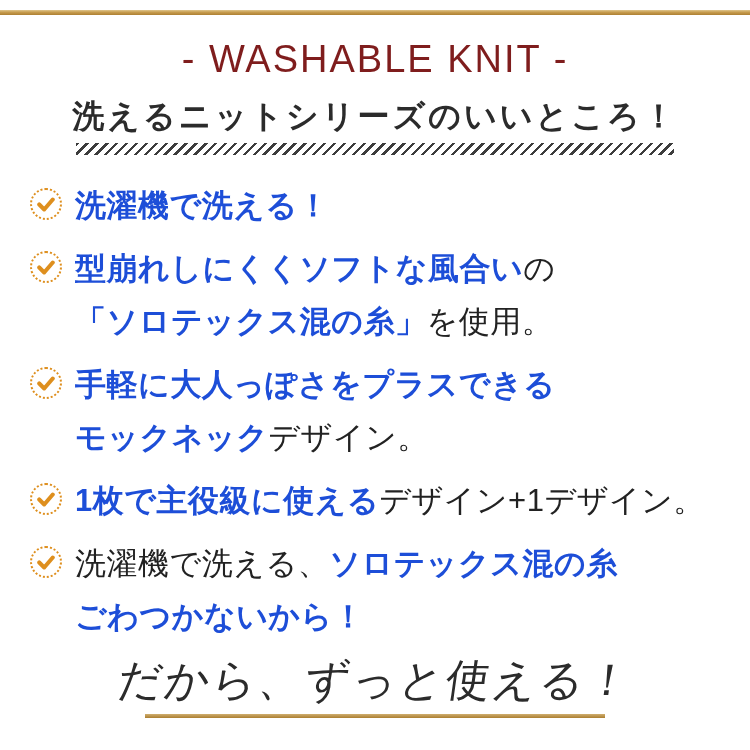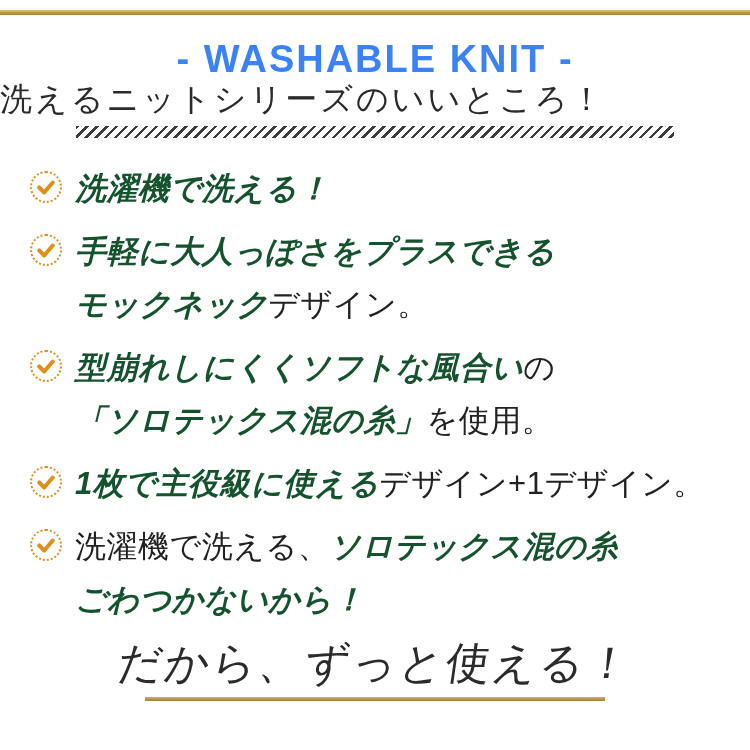--- a/index.html
+++ b/index.html
@@ -19,29 +19,30 @@
     margin-top: 10px;
     height: 5px;
     width: 100%;
     background: linear-gradient(to bottom, #dfc68e 0%, #c79c4e 45%, #ad8033 100%);
   }
   
   .title {
     margin-top: 25px;
     text-align: center;
     font-size: 38px;
+    font-weight: 400;
+    letter-spacing: 2px;
+    color: #7f1d1d;
+    line-height: 1;
+  }
+  .subtitle {
+    margin-top: 22px;
+    text-align: center;
+    font-size: 32px;
     font-weight: 700;
-    letter-spacing: 2px;
-    color: #3b82f6;
-    line-height: 1;
-  }
-  .subtitle {
-    margin-top: 5px;
-    font-size: 32px;
-    font-weight: 400;
     letter-spacing: 3px;
     color: #2b2b2b;
     line-height: 1;
   }
   .hatch-divider {
     width: 598px;
     height: 12px;
     margin: 11px auto 0 auto;
     background: repeating-linear-gradient(
       135deg,
@@ -72,21 +73,21 @@
     align-items: center;
     justify-content: center;
     box-sizing: border-box;
   }
   .lines {
     font-size: 31px;
     line-height: 53px;
     letter-spacing: 0.5px;
   }
   .line { white-space: nowrap; }
-  .seg-orange { color: #14532d; font-weight: 700; font-style: italic; }
+  .seg-orange { color: #1d4ed8; font-weight: 700; }
   .seg-black  { color: #222222; font-weight: 500; }
   
   .tagline {
     margin-top: 11px;
     text-align: center;
     font-size: 44px;
     font-weight: 400;
     color: #2b2b2b;
     line-height: 1.2;
   }
@@ -133,42 +134,42 @@
   <div class="item">
     <div class="icon-col">
       <span class="check-circle">
         <svg width="18" height="15" viewBox="0 0 20 16">
           <polyline points="2.5,8 8,13.5 17.5,2.5" fill="none" stroke="#de8f1e" stroke-width="4.5" stroke-linecap="round" stroke-linejoin="round"></polyline>
         </svg>
       </span>
     </div>
     <div class="lines">
       <div class="line">
+        <span class="seg-orange">型崩れしにくくソフトな風合い</span><span class="seg-black">の</span>
+      </div>
+      <div class="line">
+        <span class="seg-orange">「ソロテックス混の糸」</span><span class="seg-black">を使用。</span>
+      </div>
+    </div>
+  </div>
+
+  <div class="item">
+    <div class="icon-col">
+      <span class="check-circle">
+        <svg width="18" height="15" viewBox="0 0 20 16">
+          <polyline points="2.5,8 8,13.5 17.5,2.5" fill="none" stroke="#de8f1e" stroke-width="4.5" stroke-linecap="round" stroke-linejoin="round"></polyline>
+        </svg>
+      </span>
+    </div>
+    <div class="lines">
+      <div class="line">
         <span class="seg-orange">手軽に大人っぽさをプラスできる</span>
       </div>
       <div class="line">
         <span class="seg-orange">モックネック</span><span class="seg-black">デザイン。</span>
-      </div>
-    </div>
-  </div>
-
-  <div class="item">
-    <div class="icon-col">
-      <span class="check-circle">
-        <svg width="18" height="15" viewBox="0 0 20 16">
-          <polyline points="2.5,8 8,13.5 17.5,2.5" fill="none" stroke="#de8f1e" stroke-width="4.5" stroke-linecap="round" stroke-linejoin="round"></polyline>
-        </svg>
-      </span>
-    </div>
-    <div class="lines">
-      <div class="line">
-        <span class="seg-orange">型崩れしにくくソフトな風合い</span><span class="seg-black">の</span>
-      </div>
-      <div class="line">
-        <span class="seg-orange">「ソロテックス混の糸」</span><span class="seg-black">を使用。</span>
       </div>
     </div>
   </div>
 
   <div class="item">
     <div class="icon-col">
       <span class="check-circle">
         <svg width="18" height="15" viewBox="0 0 20 16">
           <polyline points="2.5,8 8,13.5 17.5,2.5" fill="none" stroke="#de8f1e" stroke-width="4.5" stroke-linecap="round" stroke-linejoin="round"></polyline>
         </svg>

